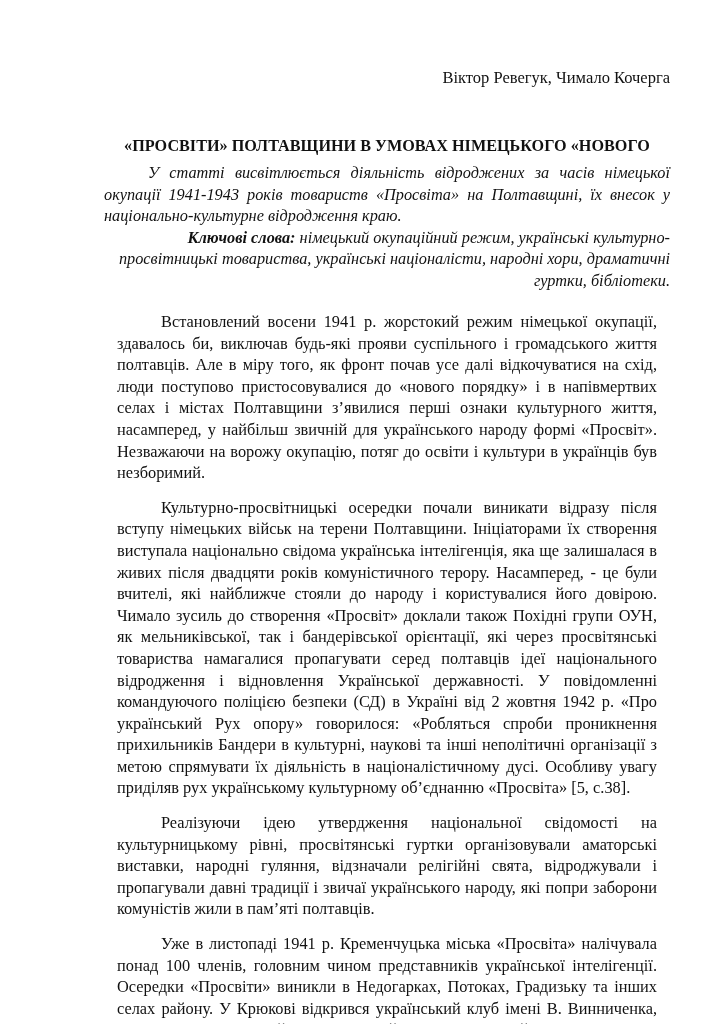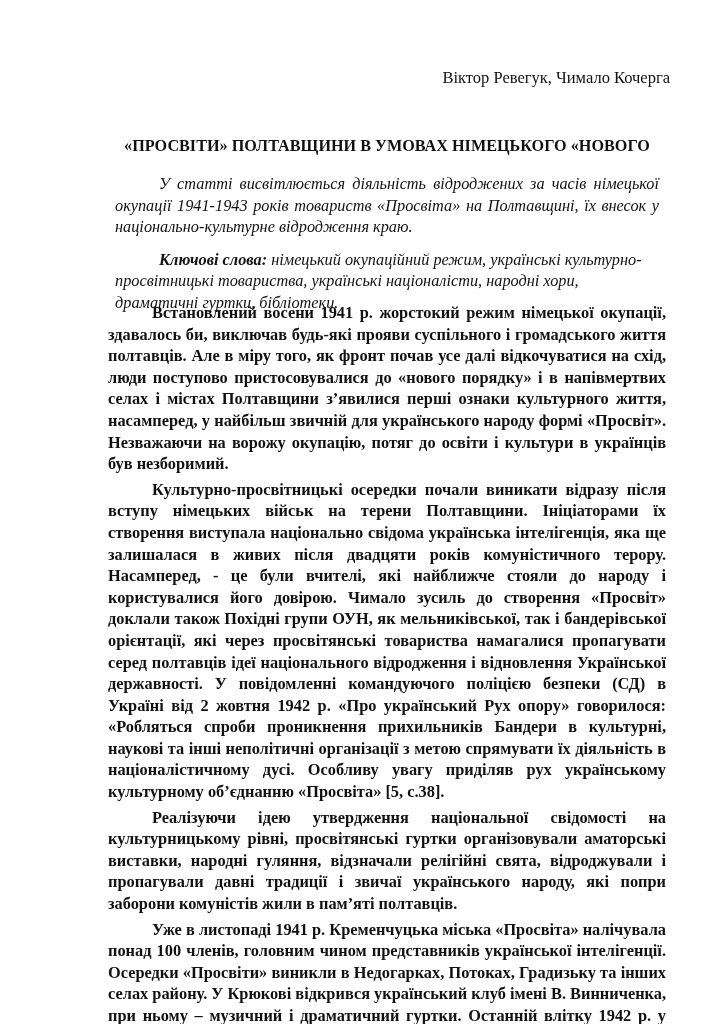--- a/index.html
+++ b/index.html
@@ -4,26 +4,26 @@
 <style>
   html, body { margin: 0; padding: 0; background: #ffffff; }
   body { width: 724px; height: 1024px; overflow: hidden; position: relative;
          font-family: "Liberation Serif", "DejaVu Serif", serif; color: #111; }
   .page { position: absolute; left: 104px; top: 0; width: 566px; }
   .authors { position: absolute; top: 68px; right: 0; font-size: 16.5px; white-space: nowrap; }
   .title { position: absolute; top: 108px; left: 0; width: 566px; text-align: center;
            font-weight: bold; font-size: 16.2px; line-height: 21px; margin-top: 28px; }
   .abstract { position: absolute; top: 162px; left: 0; width: 566px;
               font-style: italic; font-size: 16.3px; line-height: 21.5px; }
-  .abstract p { margin: 11px; text-align: justify; text-indent: 44px; font-family: Liberation Serif, serif; }
-  .abstract p.kw { text-align: left; }
+  .abstract p { margin: 0; text-align: justify; text-indent: 44px; font-family: Liberation Serif, serif; }
+  .abstract p.kw { text-align: right; }
   .kw-label { font-weight: bold; }
   .body { position: absolute; top: 298px; left: 0; width: 566px;
           font-size: 16.35px; line-height: 21.6px; }
-  .body p { margin: 4px; text-align: justify; text-indent: 44px; font-weight: bold; }
+  .body p { margin: 13px; text-align: justify; text-indent: 44px; }
   .body p.last { text-align-last: justify; }
 </style>
 </head>
 <body>
 
 <div class="page">
   <div class="authors">Віктор Ревегук, Чимало Кочерга</div>
 
   <div class="title">
     <div>«ПРОСВІТИ» ПОЛТАВЩИНИ В УМОВАХ НІМЕЦЬКОГО «НОВОГО</div>

